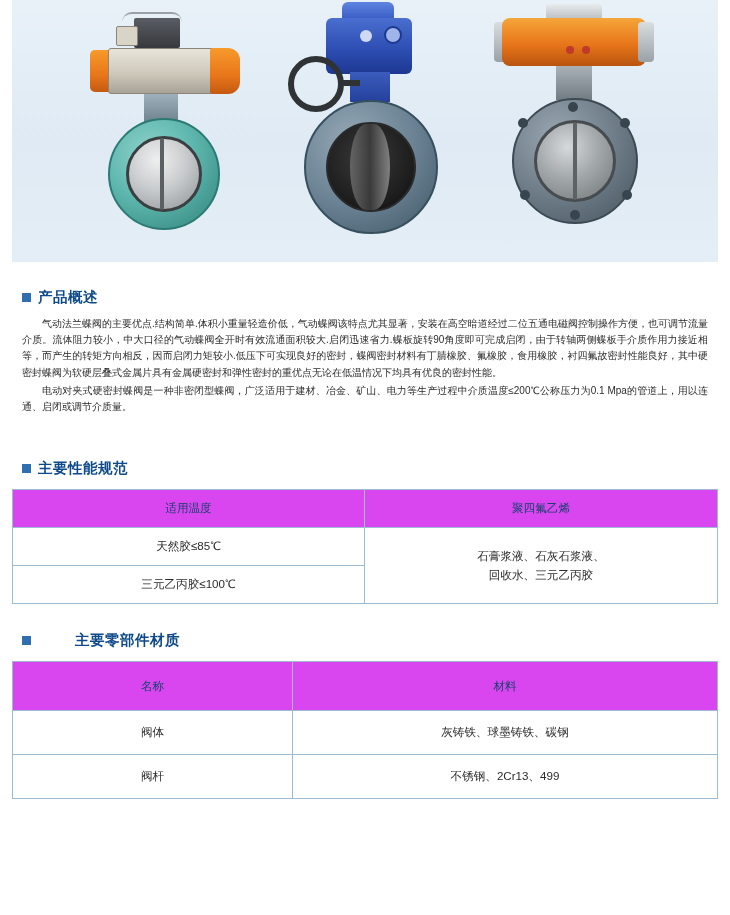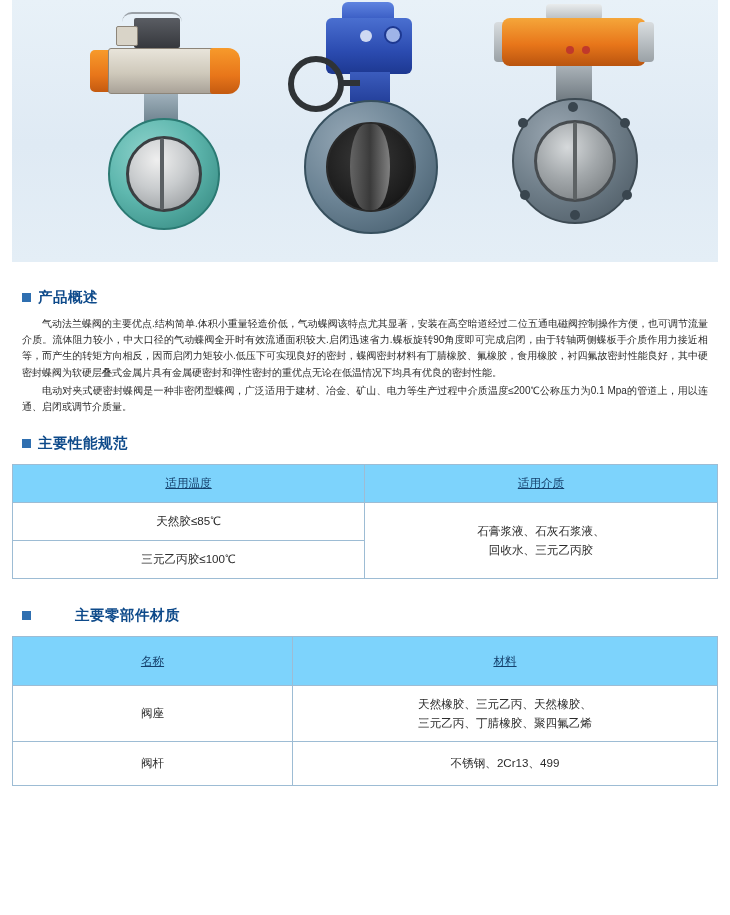--- a/index.html
+++ b/index.html
@@ -209,21 +209,21 @@
     display: inline-block;
     flex: 0 0 auto;
   }
   .section-head .title {
     font-size: 14.5px;
     font-weight: bold;
     color: #0e4a8a;
     letter-spacing: .5px;
   }
   #overview-heading { margin-top: 26px; margin-left: 10px; }
-  #spec-heading { margin-top: 19px; margin-left: 10px; }
+  #spec-heading { margin-top: 44px; margin-left: 10px; }
   #materials-heading { margin-top: 27px; margin-left: 10px; gap: 44px; }
 
   
   .para-wrap { margin: 9px 10px 0 10px; }
   .para {
     font-size: 10px;
     line-height: 1.62;
     color: #2b2b2b;
     text-align: justify;
     text-indent: 2em;
@@ -239,25 +239,24 @@
     color: #2b2b2b;
   }
   table th, table td {
     border: 1px solid #9dbcd4;
     text-align: center;
     vertical-align: middle;
     padding: 9px 6px;
     line-height: 1.6;
   }
   table th {
-    background: #7dd3fc;
+    background: #d946ef;
     font-weight: normal;
     color: #15416d;
     height: 38px;
-    text-decoration: underline;
   }
   table td { background: #ffffff; }
   #spec-table td { height: 38px; }
   #materials-table th { height: 49px; }
   #materials-table td { height: 44px; }
   #materials-table .name-col { width: 280px; }
   #spec-table .temp-col { width: 352px; }
 </style>
 </head>
 <body>
@@ -325,21 +324,21 @@
 
   <div class="section-head" id="spec-heading">
     <span class="sq"></span>
     <span class="title">主要性能规范</span>
   </div>
 
   <table id="spec-table">
     <thead>
       <tr>
         <th class="temp-col">适用温度</th>
-        <th>适用介质</th>
+        <th>聚四氟乙烯</th>
       </tr>
     </thead>
     <tbody>
       <tr>
         <td>天然胶≤85℃</td>
         <td rowspan="2">
           <div>石膏浆液、石灰石浆液、</div>
           <div>回收水、三元乙丙胶</div>
         </td>
       </tr>
@@ -356,24 +355,23 @@
 
   <table id="materials-table">
     <thead>
       <tr>
         <th class="name-col">名称</th>
         <th>材料</th>
       </tr>
     </thead>
     <tbody>
       <tr>
-        <td>阀座</td>
+        <td>阀体</td>
         <td>
-          <div>天然橡胶、三元乙丙、天然橡胶、</div>
-          <div>三元乙丙、丁腈橡胶、聚四氟乙烯</div>
+          <div>灰铸铁、球墨铸铁、碳钢</div>
         </td>
       </tr>
       <tr>
         <td>阀杆</td>
         <td>
           <div>不锈钢、2Cr13、499</div>
         </td>
       </tr>
     </tbody>
   </table>

